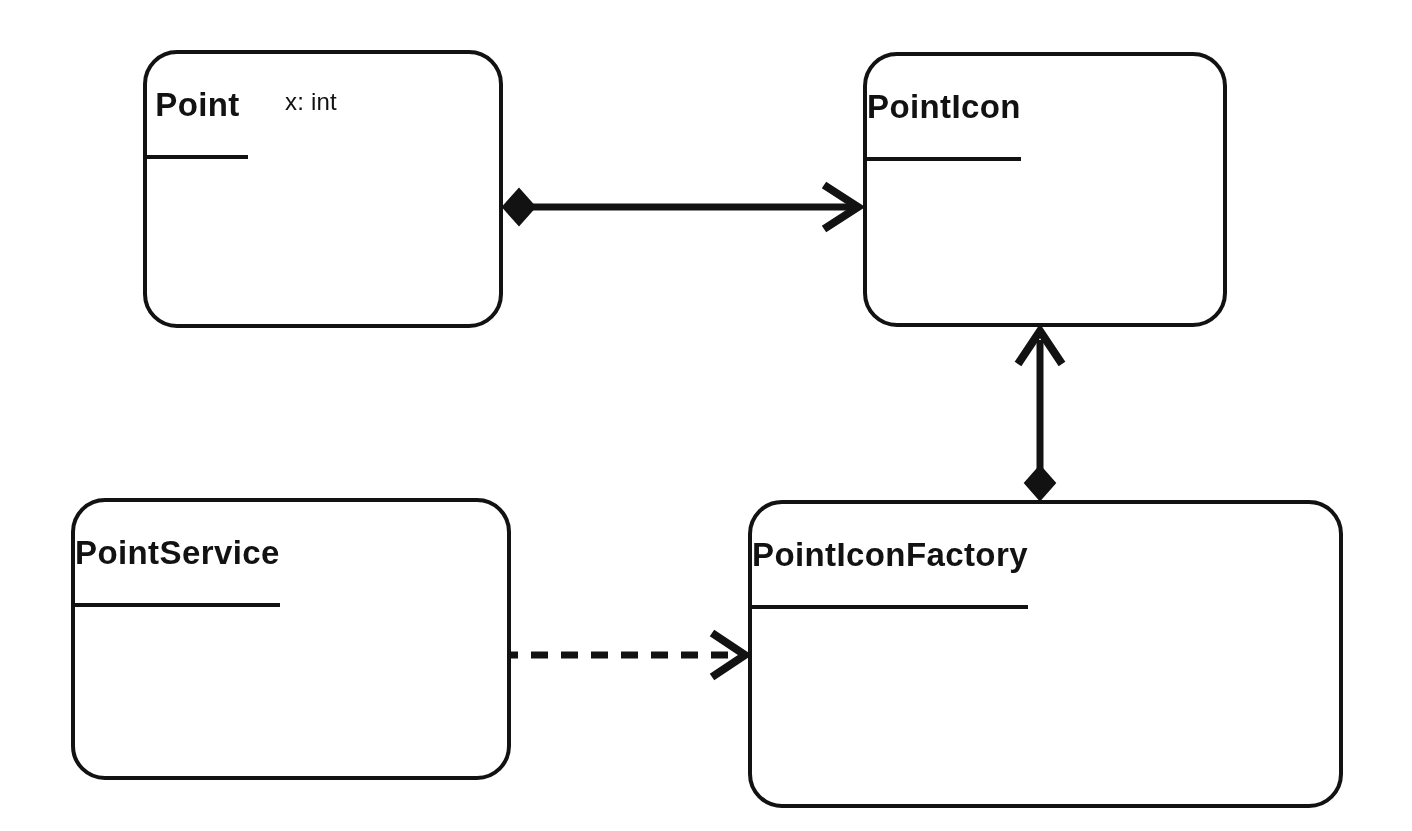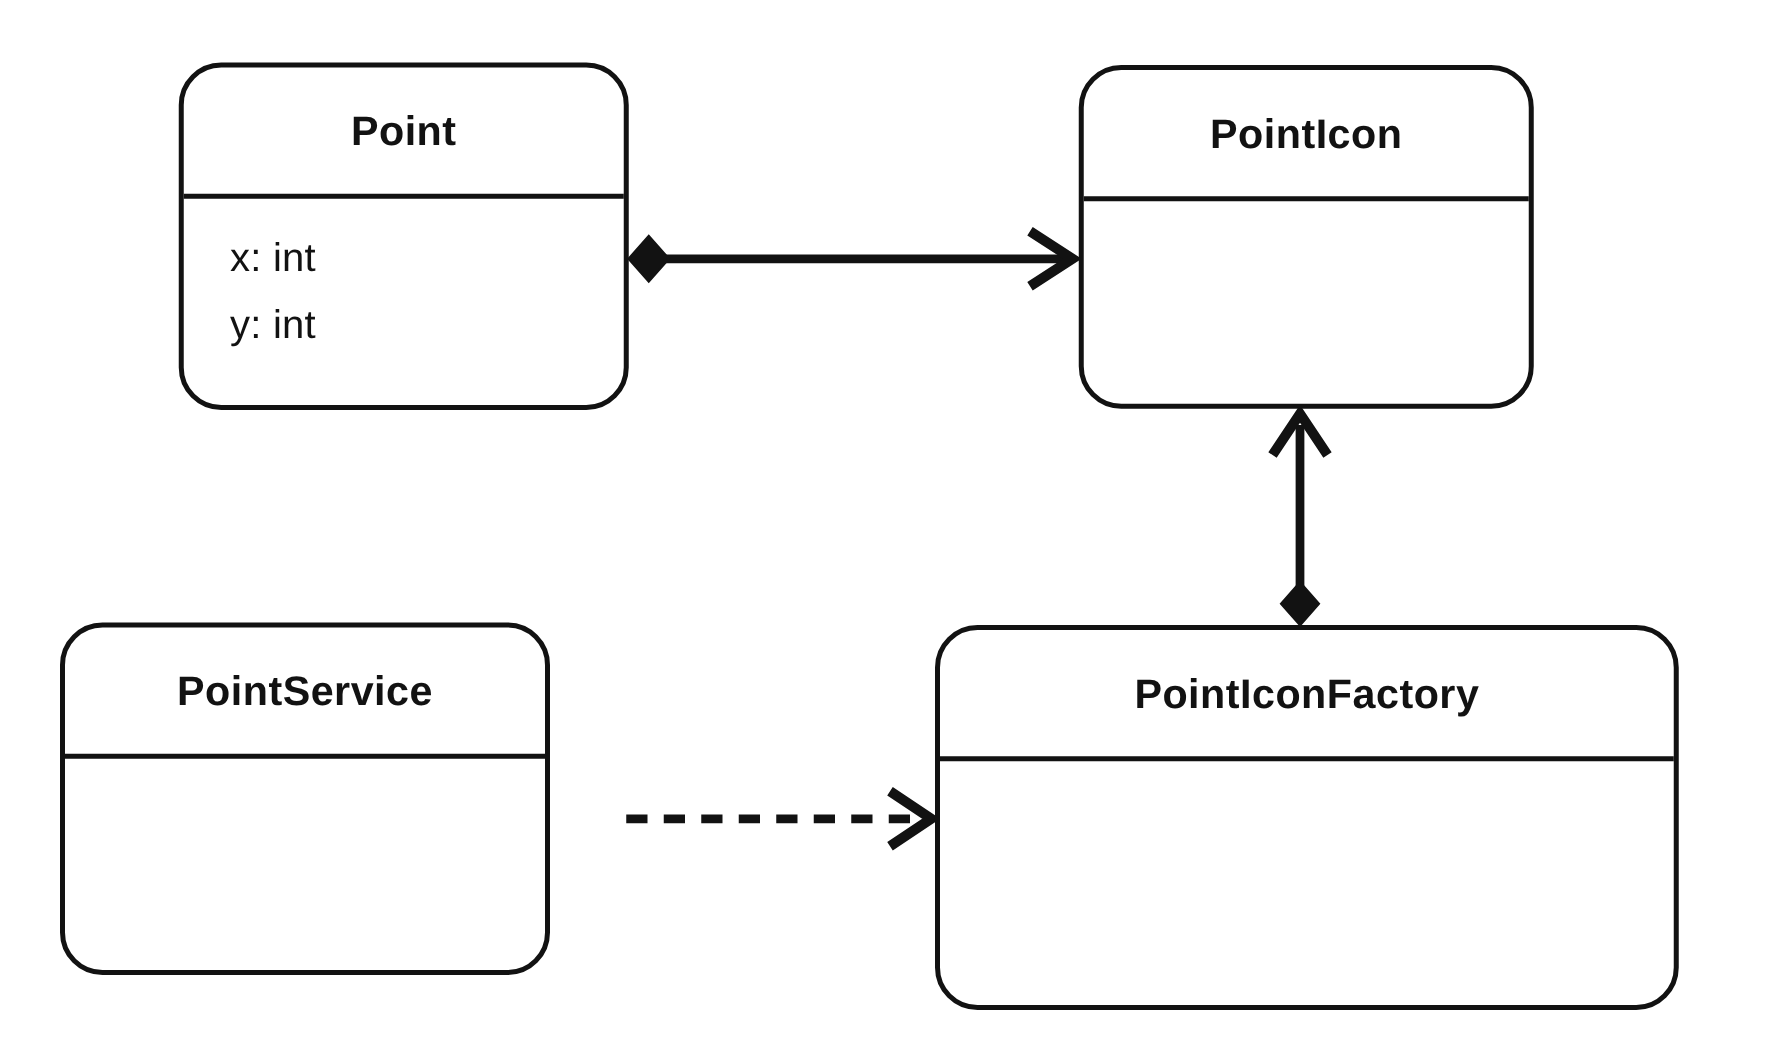--- a/index.html
+++ b/index.html
@@ -16,37 +16,37 @@
     color: #121212;
     overflow: hidden;
   }
   .class-box {
     position: absolute;
     box-sizing: border-box;
     border: 4px solid #121212;
     border-radius: 34px;
     background: #ffffff;
     display: flex;
-    flex-direction: column;
+    flex-direction: row;
   }
   .class-header {
     height: 101px;
     flex: 0 0 101px;
     border-bottom: 4px solid #121212;
     display: flex;
     align-items: center;
     justify-content: center;
     font-size: 33px;
     font-weight: 700;
     letter-spacing: 0.4px;
     white-space: nowrap;
   }
   .class-body {
     padding: 21px 16px 0 37px;
-    font-size: 32px;
+    font-size: 24px;
     font-weight: 500;
     line-height: 53px;
     letter-spacing: 0.2px;
     white-space: nowrap;
   }
   .connector-layer {
     position: absolute;
     left: 0;
     top: 0;
     width: 1412px;
@@ -99,31 +99,30 @@
       <path class="conn-vee" d="M 712,633 L 745,655 L 712,677"></path>
     </g>
   </svg>
 
   <div class="class-box" style="left:143px; top:50px; width:360px; height:278px;">
     <div class="class-header">
       <span>Point</span>
     </div>
     <div class="class-body">
       <div>x: int</div>
-      <div>y: int</div>
     </div>
   </div>
 
   <div class="class-box" style="left:863px; top:52px; width:364px; height:275px;">
     <div class="class-header">
       <span>PointIcon</span>
     </div>
   </div>
 
-  <div class="class-box" style="left:48px; top:498px; width:392px; height:282px;">
+  <div class="class-box" style="left:71px; top:498px; width:440px; height:282px;">
     <div class="class-header">
       <span>PointService</span>
     </div>
   </div>
 
   <div class="class-box" style="left:748px; top:500px; width:595px; height:308px;">
     <div class="class-header">
       <span>PointIconFactory</span>
     </div>
   </div>

